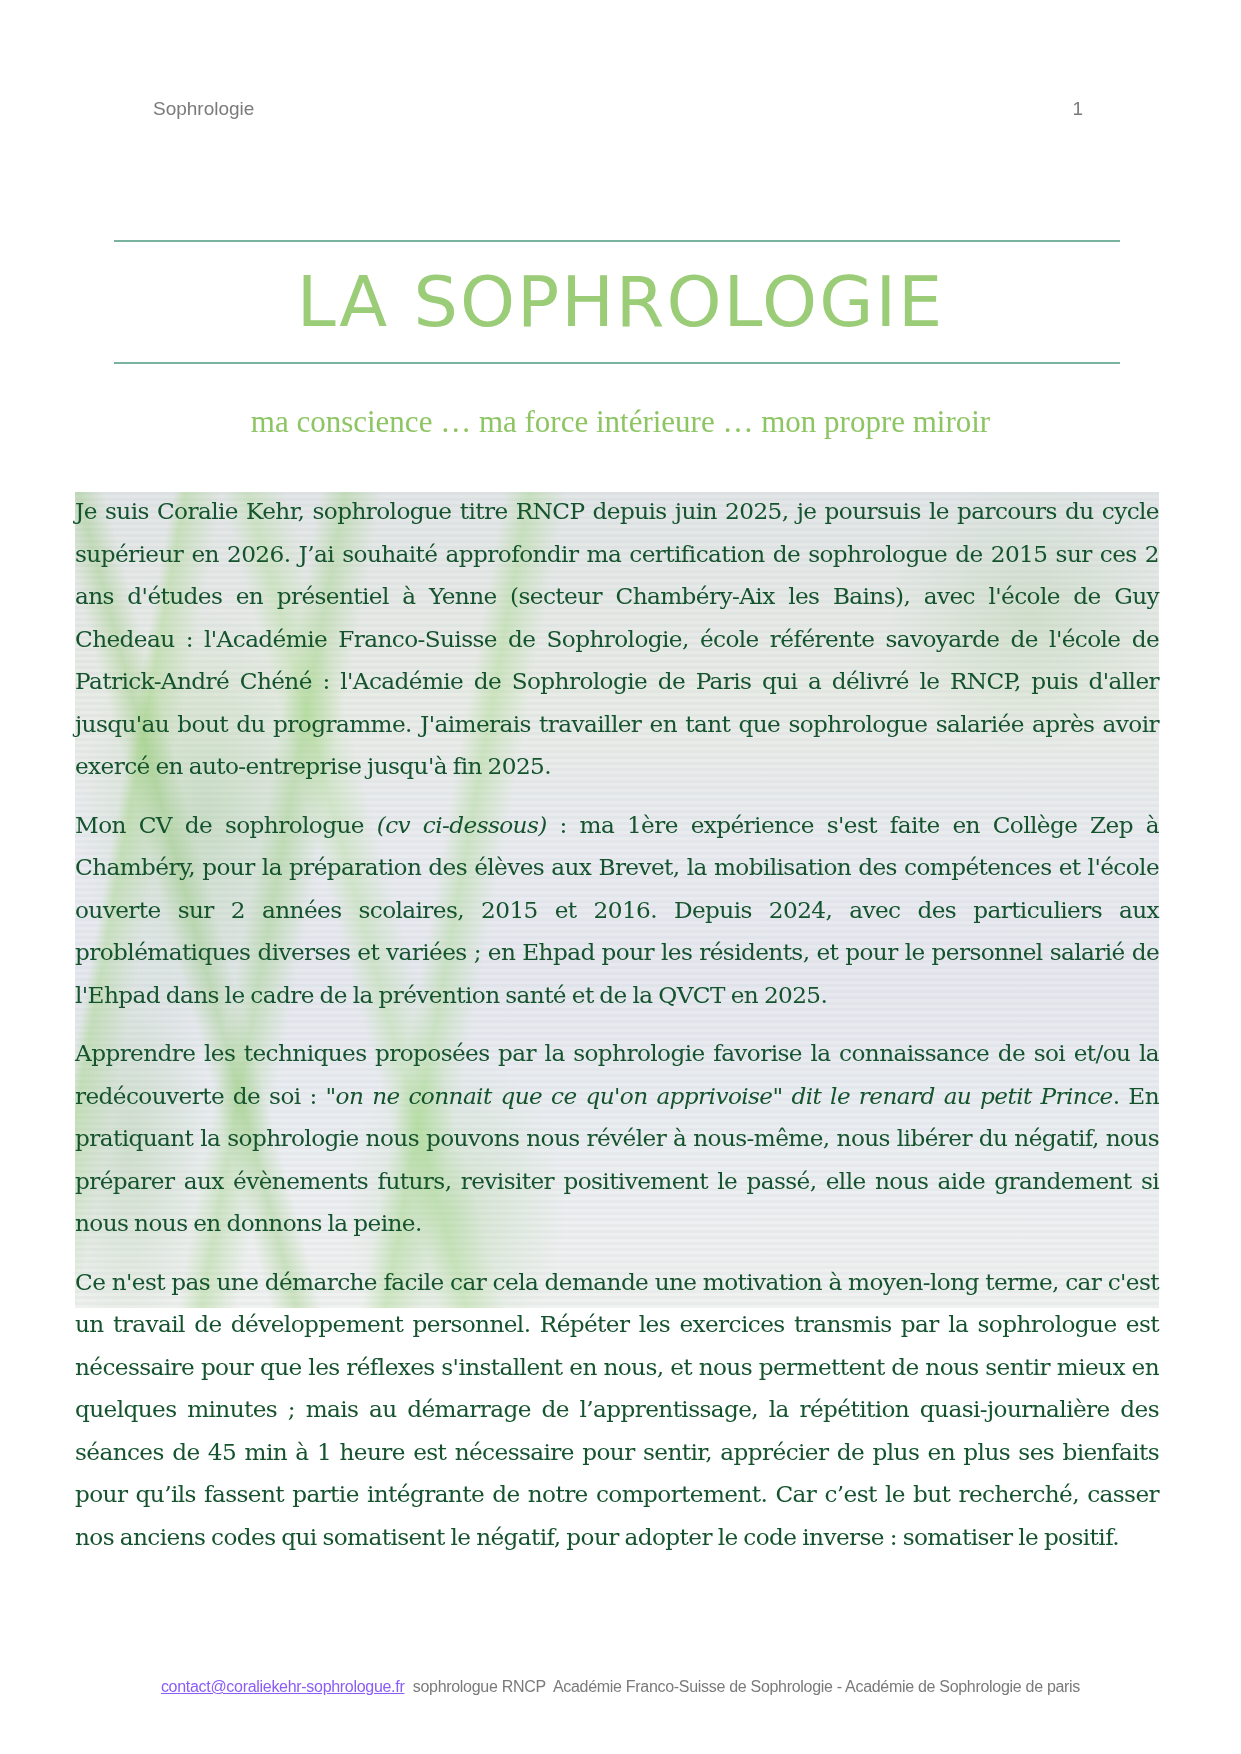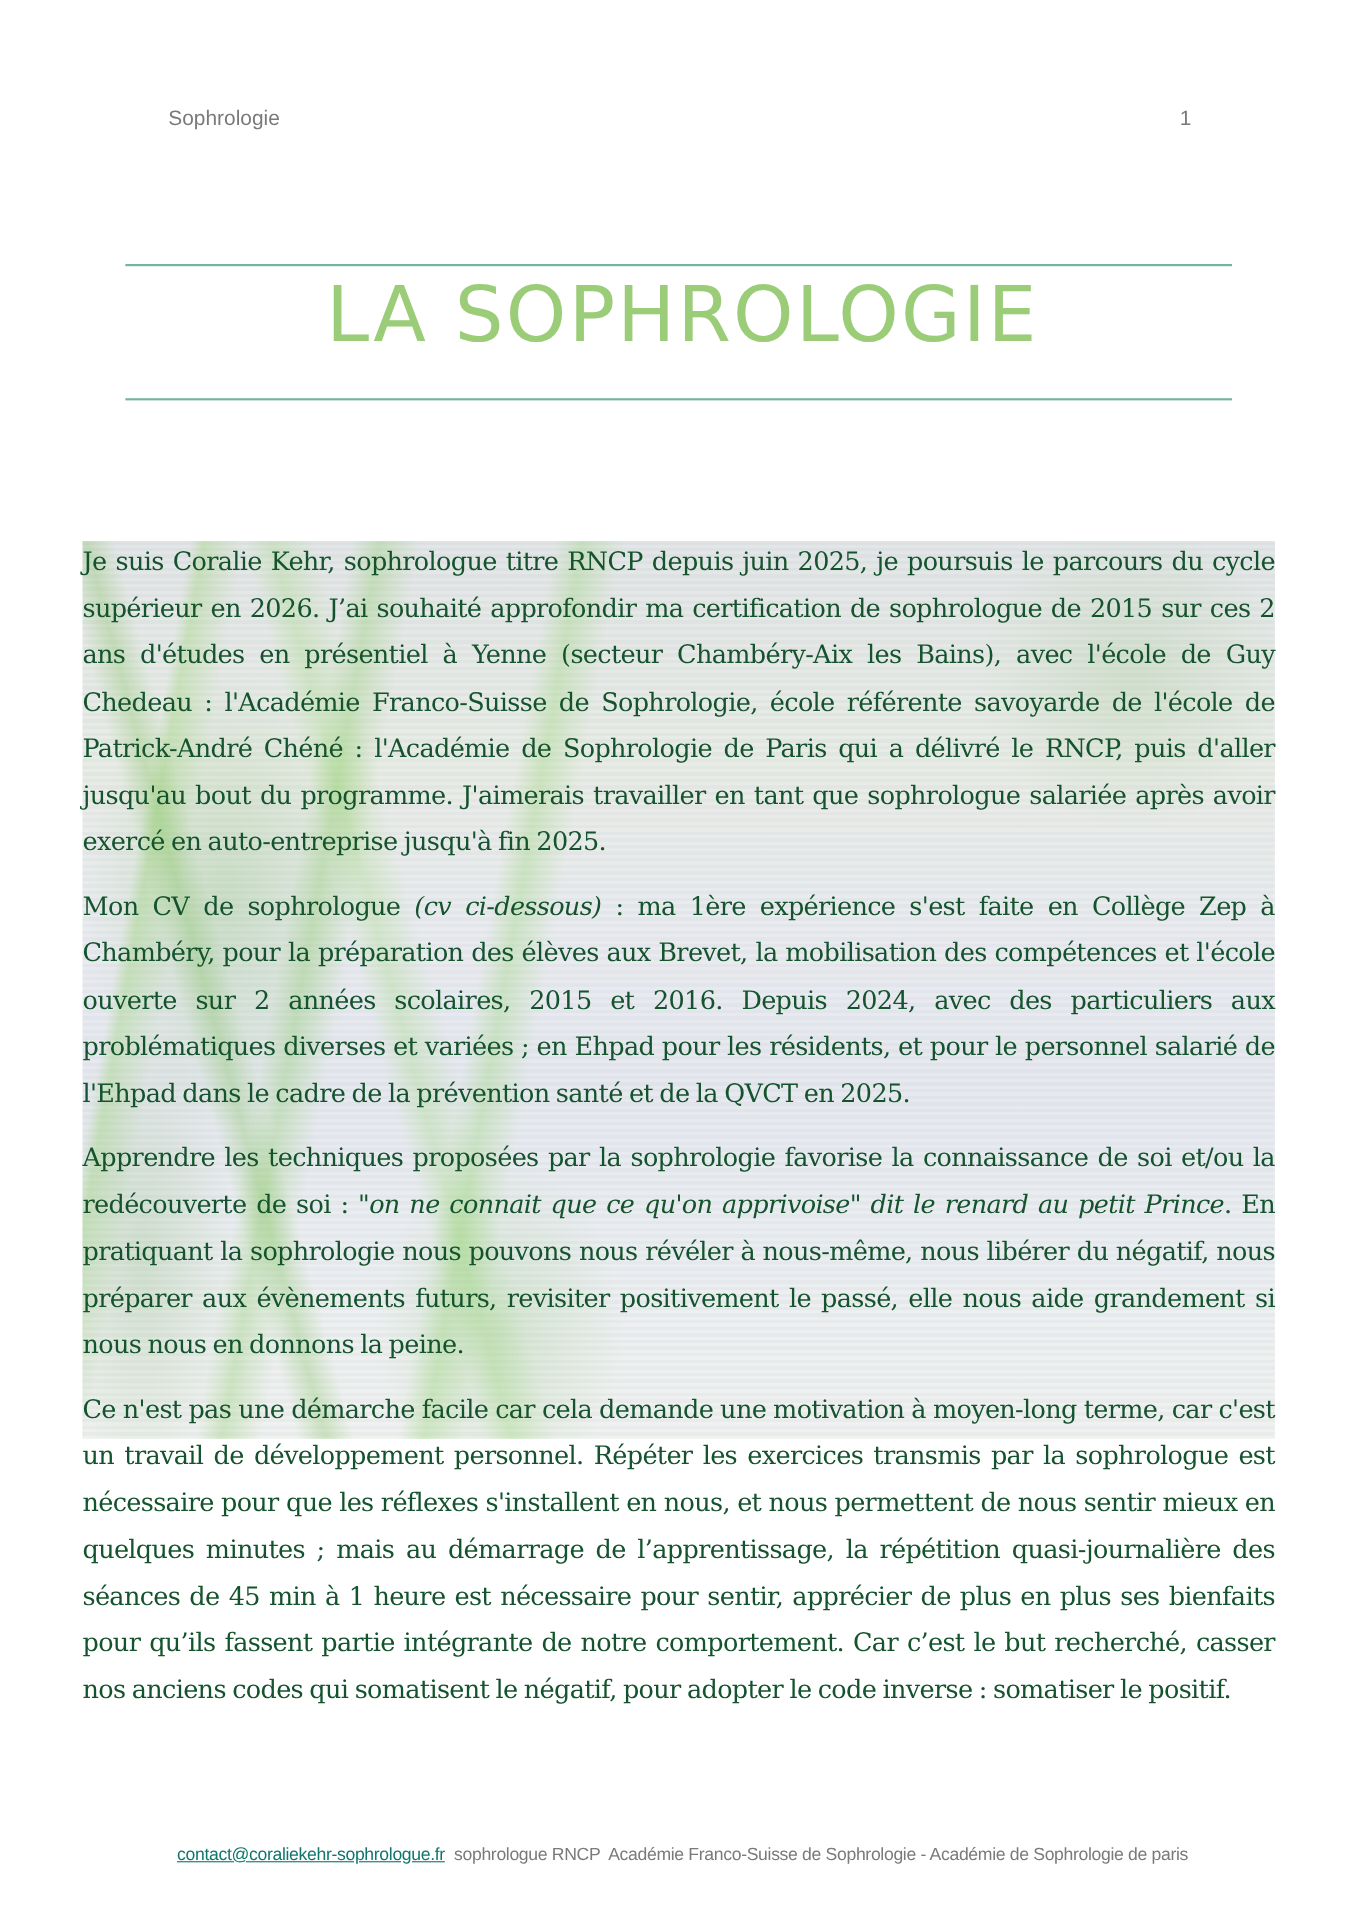--- a/index.html
+++ b/index.html
@@ -10,21 +10,21 @@
       position: absolute; top: 74px; left: 153px; right: 158px;
       font-family: "Liberation Sans", sans-serif; font-size: 19px; color: #7a7a7a;
       display: flex; justify-content: space-between; align-items: baseline;
     }
 
     .rule { position: absolute; left: 114px; width: 1006px; height: 2px; background: #77b3a0; }
     .rule.top { top: 216px; }
     .rule.bottom { top: 338px; }
 
     .title {
-      position: absolute; top: 220px; left: 0; width: 1241px; text-align: center;
+      position: absolute; top: 236px; left: 0; width: 1241px; text-align: center;
       font-family: "DejaVu Sans", sans-serif; font-size: 70px; letter-spacing: 2px;
       color: #9bcc78; font-weight: normal; margin: 0; line-height: 84px;
     }
 
     .subtitle {
       position: absolute; top: 380px; left: 0; width: 1241px; text-align: center;
       font-family: "Liberation Serif", serif; font-size: 31px; color: #8dc563; margin: 0;
     }
 
     .photo-bg {
@@ -53,36 +53,37 @@
       color: #14532d; text-align: justify; letter-spacing: -0.6px; word-spacing: -1px;
     }
     .body-text p { margin: 0 0 16px 0; }
     .body-text em { }
 
     .footer {
       position: absolute; top: 1654px; left: 0; width: 1241px; text-align: center;
       font-family: "Liberation Sans", sans-serif; font-size: 16px; color: #7a7a7a;
       letter-spacing: -0.3px;
     }
-    .footer a { color: #0f766e; text-decoration: underline; }
+    .footer a { color: #8b5cf6; text-decoration: underline; }
   </style>
 </head>
 <body>
 
 <div class="page">
 
   <div class="running-header">
     <span>Sophrologie</span>
     <span>1</span>
   </div>
 
   <div class="rule top"></div>
   <h1 class="title">LA SOPHROLOGIE</h1>
   <div class="rule bottom"></div>
 
+  <div class="subtitle">ma conscience … ma force intérieure … mon propre miroir</div>
 
   <div class="photo-bg"></div>
 
   <div class="body-text">
     <p>Je suis Coralie Kehr, sophrologue titre RNCP depuis juin 2025, je poursuis le parcours du cycle supérieur en 2026. J’ai souhaité approfondir ma certification de sophrologue de 2015 sur ces 2 ans d'études en présentiel à Yenne (secteur Chambéry-Aix les Bains), avec l'école de Guy Chedeau : l'Académie Franco-Suisse de Sophrologie, école référente savoyarde de l'école de Patrick-André Chéné : l'Académie de Sophrologie de Paris qui a délivré le RNCP, puis d'aller jusqu'au bout du programme. J'aimerais travailler en tant que sophrologue salariée après avoir exercé en auto-entreprise jusqu'à fin 2025.</p>
     <p><span>Mon CV de sophrologue </span><em>(cv ci-dessous)</em><span> : ma 1ère expérience s'est faite en Collège Zep à Chambéry, pour la préparation des élèves aux Brevet, la mobilisation des compétences et l'école ouverte sur 2 années scolaires, 2015 et 2016. Depuis 2024, avec des particuliers aux problématiques diverses et variées ; en Ehpad pour les résidents, et pour le personnel salarié de l'Ehpad dans le cadre de la prévention santé et de la QVCT en 2025.</span></p>
     <p><span>Apprendre les techniques proposées par la sophrologie favorise la connaissance de soi et/ou la redécouverte de soi : </span><em>"on ne connait que ce qu'on apprivoise" dit le renard au petit Prince</em><span>. En pratiquant la sophrologie nous pouvons nous révéler à nous-même, nous libérer du négatif, nous préparer aux évènements futurs, revisiter positivement le passé, elle nous aide grandement si nous nous en donnons la peine.</span></p>
     <p>Ce n'est pas une démarche facile car cela demande une motivation à moyen-long terme, car c'est un travail de développement personnel.  Répéter les exercices transmis par la sophrologue est nécessaire pour que les réflexes s'installent en nous, et nous permettent de nous sentir mieux en quelques minutes ; mais au démarrage de l’apprentissage, la répétition quasi-journalière des séances de 45 min à 1 heure est nécessaire pour sentir, apprécier de plus en plus ses bienfaits pour qu’ils fassent partie intégrante de notre comportement. Car c’est le but recherché, casser nos anciens codes qui somatisent le négatif, pour adopter le code inverse : somatiser le positif.</p>
   </div>
 

